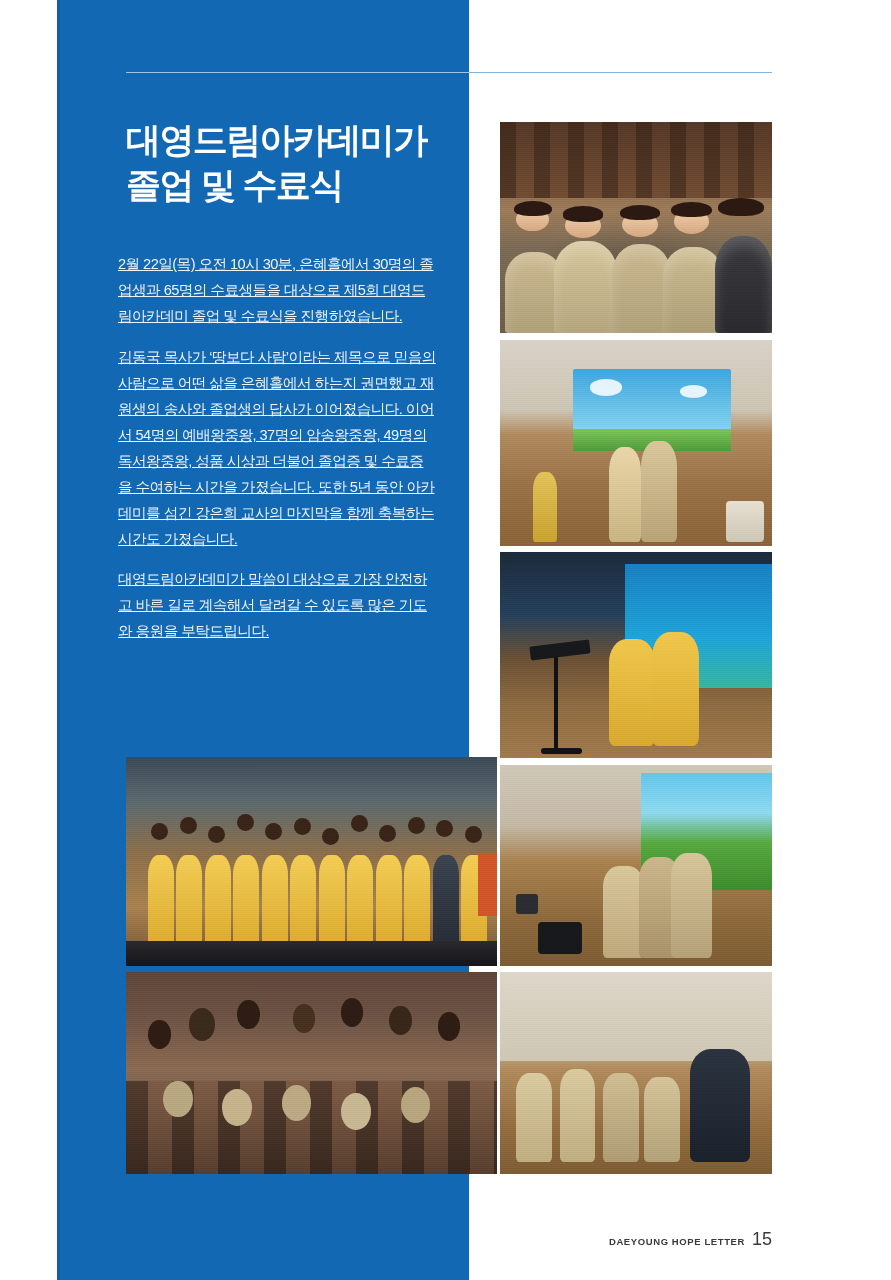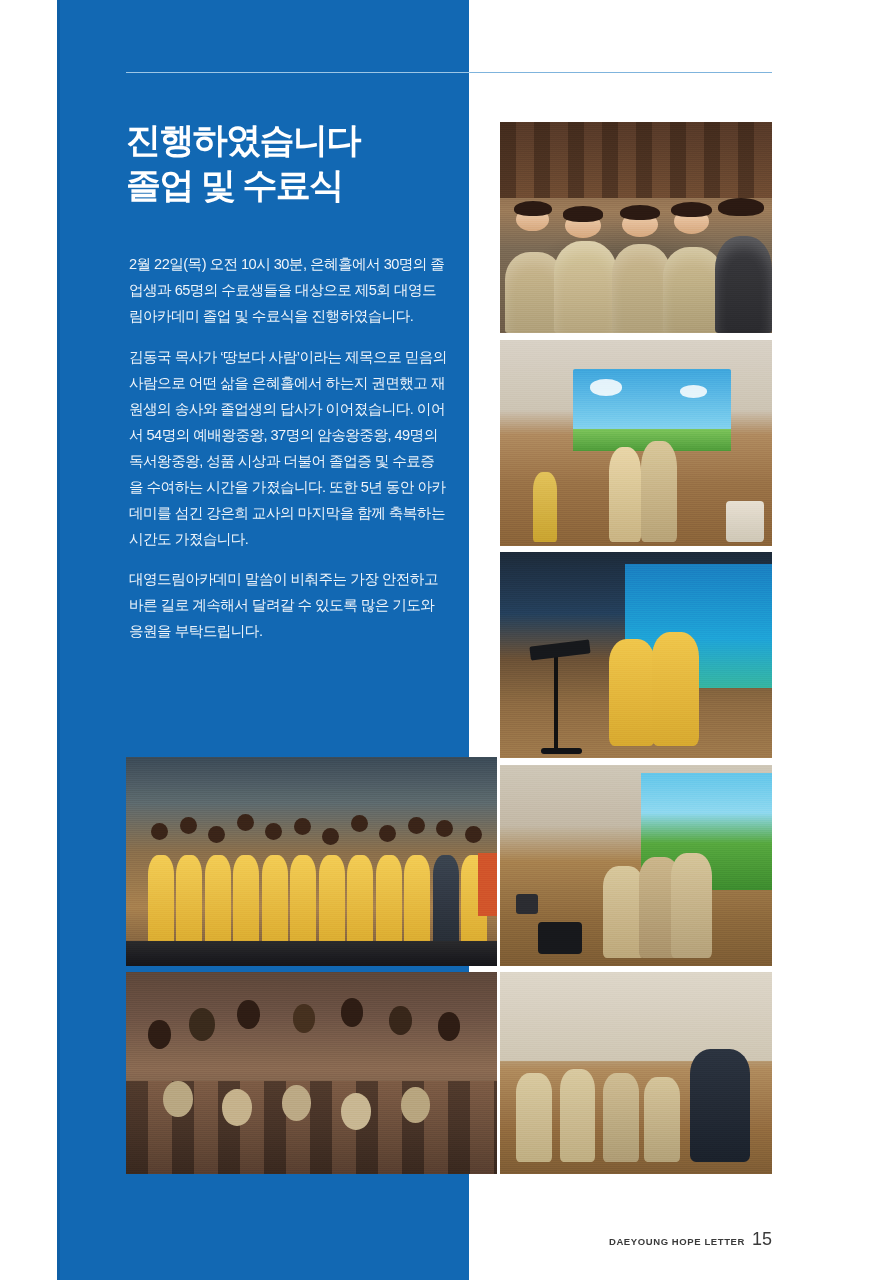--- a/index.html
+++ b/index.html
@@ -64,26 +64,27 @@
     font-weight: bold;
     font-size: 35px;
     line-height: 1.28;
     letter-spacing: -1.6px;
     white-space: pre-line;
   }
 
   
   .body-text {
     position: absolute;
-    left: 129px;
+    left: 118px;
     width: 318px;
     color: #eef4fa;
     font-size: 14.6px;
     line-height: 1.78;
     letter-spacing: -0.55px;
+    text-decoration: underline;
   }
   .p1 { top: 252px; }
   .p2 { top: 345px; }
   .p3 { top: 567px; }
 
   
   .photo {
     position: absolute;
     overflow: hidden;
     background: #cfd6dc;
@@ -261,26 +262,26 @@
 <body>
 
 <div id="page">
 
   <div class="blue-panel"></div>
   <div class="blue-panel-edge"></div>
 
   <div class="top-rule"></div>
   <div class="top-rule-dark"></div>
 
-  <div class="title">진행하였습니다
+  <div class="title">대영드림아카데미가
 졸업 및 수료식</div>
 
   <div class="body-text p1">2월 22일(목) 오전 10시 30분, 은혜홀에서 30명의 졸업생과 65명의 수료생들을 대상으로 제5회 대영드림아카데미 졸업 및 수료식을 진행하였습니다.</div>
   <div class="body-text p2">김동국 목사가 ‘땅보다 사람’이라는 제목으로 믿음의 사람으로 어떤 삶을 은혜홀에서 하는지 권면했고 재원생의 송사와 졸업생의 답사가 이어졌습니다. 이어서 54명의 예배왕중왕, 37명의 암송왕중왕, 49명의 독서왕중왕, 성품 시상과 더불어 졸업증 및 수료증을 수여하는 시간을 가졌습니다. 또한 5년 동안 아카데미를 섬긴 강은희 교사의 마지막을 함께 축복하는 시간도 가졌습니다.</div>
-  <div class="body-text p3">대영드림아카데미 말씀이 비춰주는 가장 안전하고 바른 길로 계속해서 달려갈 수 있도록 많은 기도와 응원을 부탁드립니다.</div>
+  <div class="body-text p3">대영드림아카데미가 말씀이 대상으로 가장 안전하고 바른 길로 계속해서 달려갈 수 있도록 많은 기도와 응원을 부탁드립니다.</div>
 
   <div class="photo" id="photo1">
     <div class="inner">
       <div class="row-seats"></div>
       <div class="kids">
         <div class="kid" style="left:2%;  width:21%; height:58%;"></div>
         <div class="kid" style="left:20%; width:23%; height:66%; background:linear-gradient(#d6c79c,#b6a57e);"></div>
         <div class="kid" style="left:41%; width:22%; height:64%;"></div>
         <div class="kid" style="left:60%; width:22%; height:62%; background:linear-gradient(#cdbd92,#ad9d76);"></div>
         <div class="kid" style="left:79%; width:21%; height:70%; background:linear-gradient(#3a3a3e,#2a2a2e);"></div>

